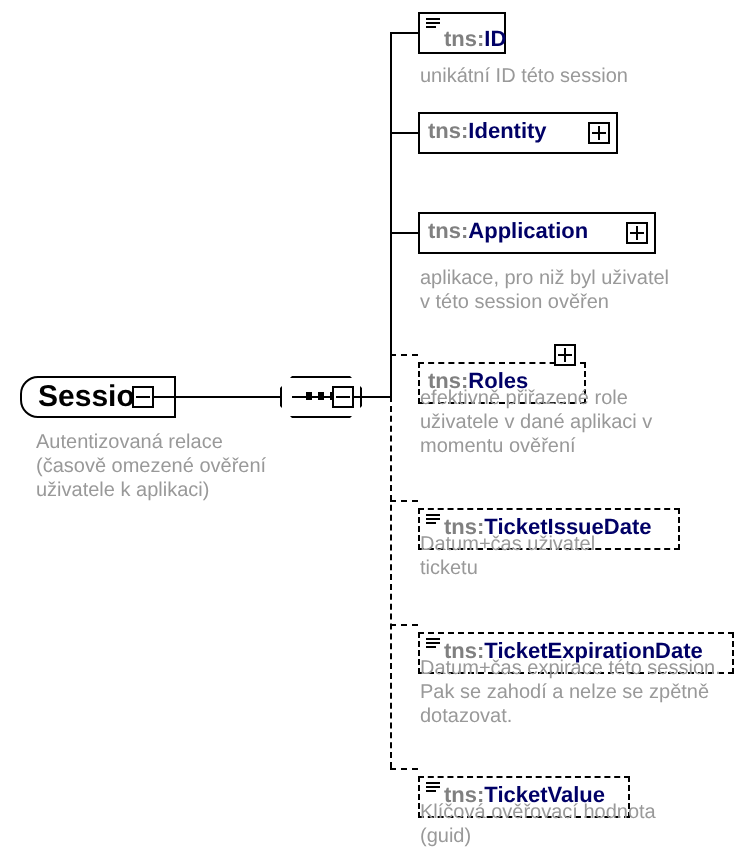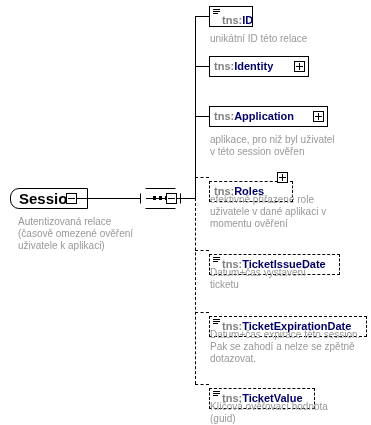--- a/index.html
+++ b/index.html
@@ -228,21 +228,21 @@
   <div class="node" style="left:209px; top:6px; width:44px;align-items:flex-end;">
     <span class="typeglyph">
       <i></i>
         <i></i>
         <i></i>
     </span>
     <span class="node-label" style="padding-left:12px;">
       <span class="ns">tns:</span><span class="nm">ID</span>
     </span>
   </div>
-  <div class="doc" style="left:210px; top:33px;">unikátní ID této relace</div>
+  <div class="doc" style="left:210px; top:33px;">unikátní ID této session</div>
 
   <div class="line hline" style="left:195px; top:66px; width:14px;"></div>
   <div class="shadow" style="left:213px; top:60px; width:100px; height:21px;"></div>
   <div class="node" style="left:209px; top:56px; width:100px;">
     <span class="node-label">
       <span class="ns">tns:</span><span class="nm">Identity</span>
     </span>
   </div>
   <div class="expander plus" style="left:294px; top:61px;"></div>
 
@@ -274,21 +274,21 @@
   <div class="node optional" style="left:209px; top:240px; width:131px;">
     <span class="typeglyph">
       <i></i>
         <i></i>
         <i></i>
     </span>
     <span class="node-label" style="padding-left:12px;">
       <span class="ns">tns:</span><span class="nm">TicketIssueDate</span>
     </span>
   </div>
-  <div class="doc" style="left:210px; top:267px;">Datum+čas vystavení
+  <div class="doc" style="left:210px; top:267px;">Datum+čas uživatel
 ticketu</div>
 
   <div class="dline-h" style="left:195px; top:312px; width:14px;"></div>
   <div class="shadow" style="left:213px; top:306px; width:158px; height:21px;"></div>
   <div class="node optional" style="left:209px; top:302px; width:158px;">
     <span class="typeglyph">
       <i></i>
         <i></i>
         <i></i>
     </span>

